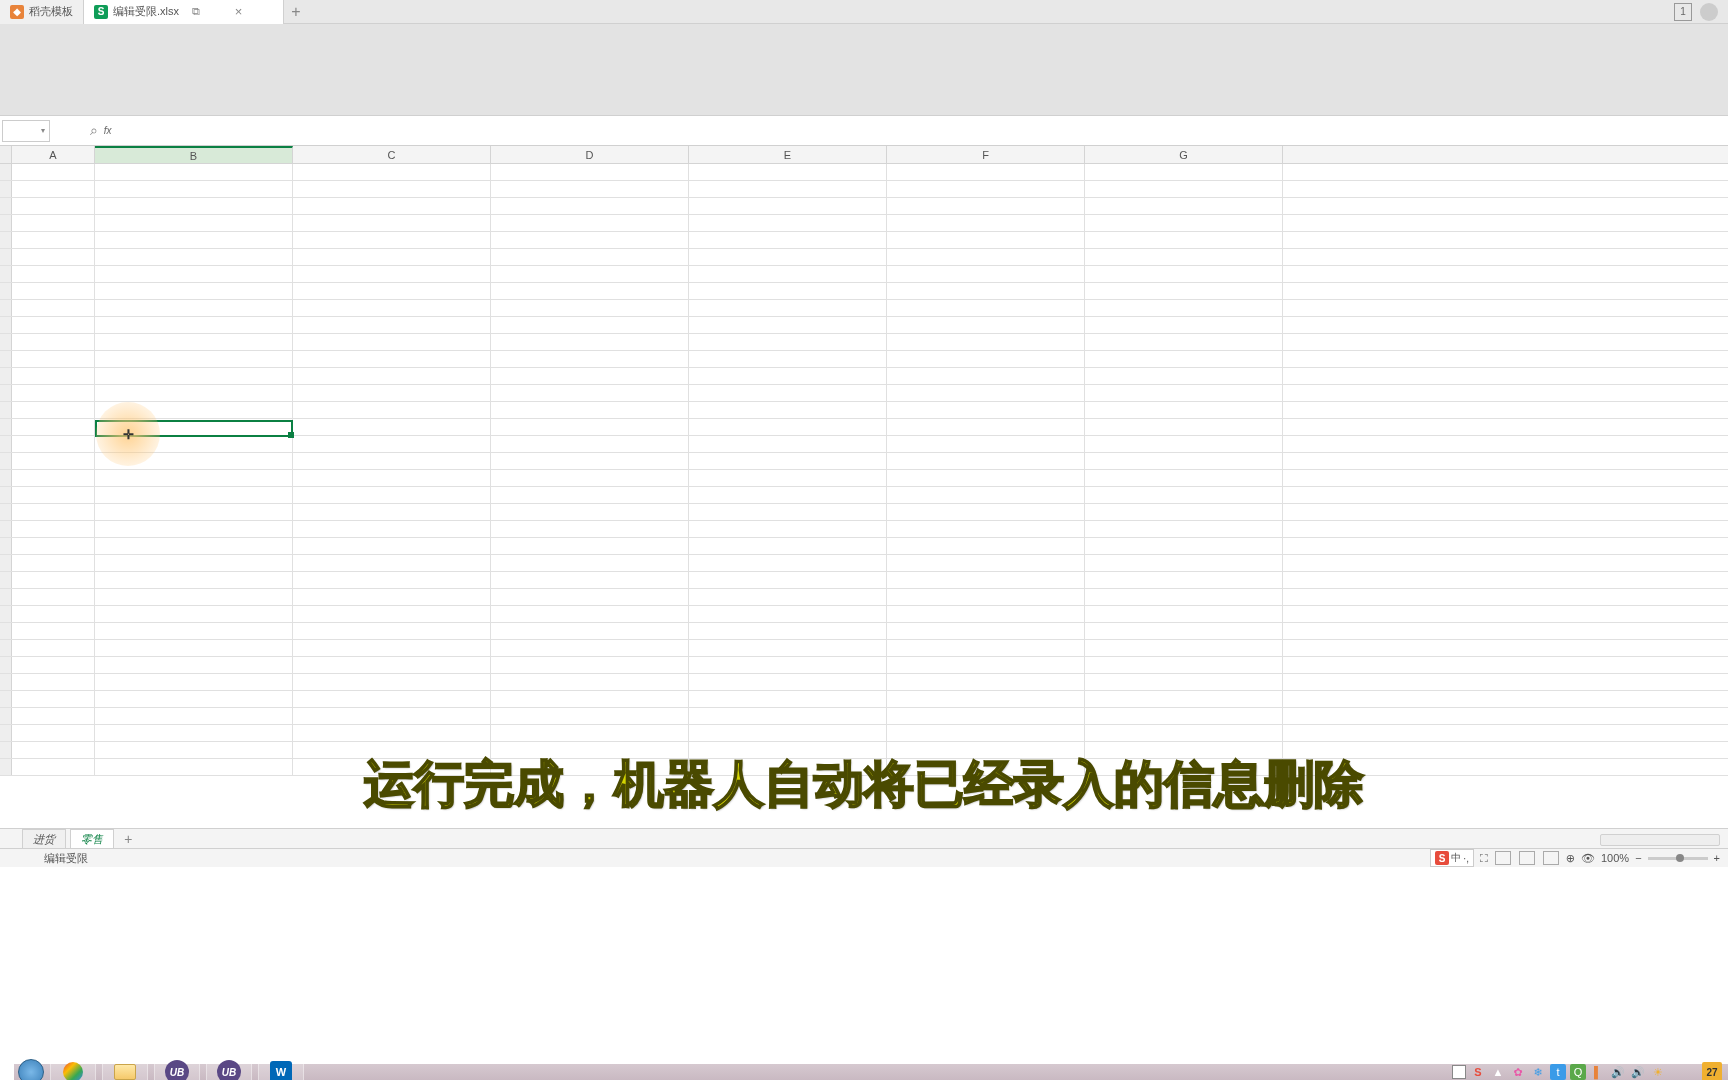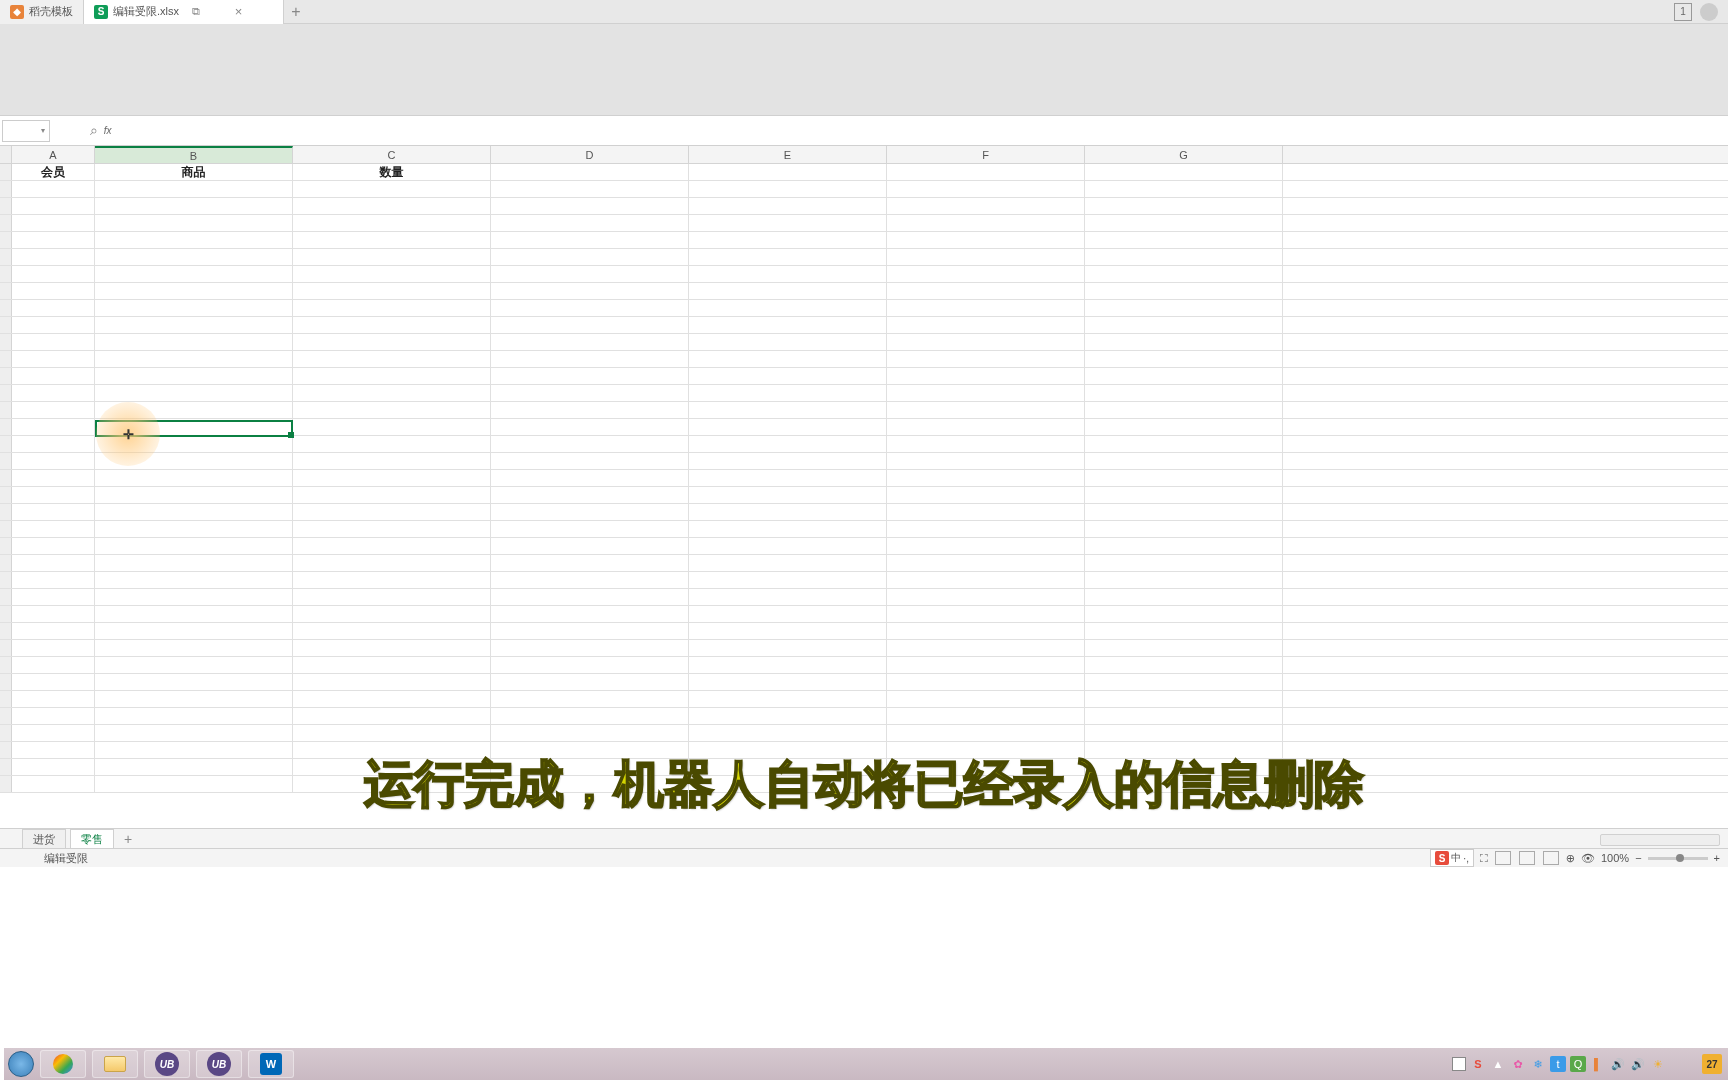--- a/index.html
+++ b/index.html
@@ -55,38 +55,38 @@
 .selection-handle { position: absolute; bottom: -3px; right: -3px; width: 6px; height: 6px; background: #0b8043; }
 
 
 .cursor-highlight { position: absolute; width: 64px; height: 64px; border-radius: 50%; background: radial-gradient(circle, rgba(255,200,120,0.8) 0%, rgba(255,200,120,0.3) 60%, rgba(255,200,120,0) 100%); pointer-events: none; }
 .cursor-plus { position: absolute; font-size: 13px; color: #333; font-weight: bold; }
 
 
 .subtitle { position: absolute; left: 50%; transform: translateX(-50%); bottom: 262px; font-size: 50px; font-weight: bold; color: #d4d400; -webkit-text-stroke: 2px #4a4a00; text-shadow: 1px 1px 2px rgba(0,0,0,0.4); white-space: nowrap; }
 
 
-.sheet-tabs { position: absolute; bottom: 232px; left: 0; right: 0; height: 20px; background: #f4f4f4; border-top: 1px solid #d0d0d0; display: flex; align-items: center; padding-left: 22px; gap: 4px; }
+.sheet-tabs { position: absolute; bottom: 232px; left: 0; right: 0; height: 20px; background: #f4f4f4; border-top: 1px solid #d0d0d0; display: flex; align-items: center; padding-left: 22px; gap: 4px; font-style: italic; }
 .sheet-tab { padding: 2px 10px; font-size: 11px; color: #555; border: 1px solid #d0d0d0; border-bottom: none; background: #f0f0f0; }
 .sheet-tab.active { color: #0b8043; background: #fff; }
 .sheet-add { color: #888; padding: 0 6px; font-size: 14px; }
 .scroll-track { position: absolute; right: 8px; bottom: 234px; width: 120px; height: 12px; background: #eee; border: 1px solid #d0d0d0; border-radius: 2px; }
 
 
 .status-bar { position: absolute; bottom: 213px; left: 0; right: 0; height: 19px; background: #f4f4f4; border-top: 1px solid #d0d0d0; display: flex; align-items: center; font-size: 11px; color: #555; padding: 0 8px; }
 .status-left { margin-left: 36px; }
 .status-right { margin-left: auto; display: flex; align-items: center; gap: 6px; }
 .status-ime { display: flex; align-items: center; gap: 2px; background: #fff; border: 1px solid #ccc; padding: 1px 4px; font-size: 10px; }
 .ime-s { background: #e74c3c; color: #fff; width: 14px; height: 14px; display: flex; align-items: center; justify-content: center; border-radius: 2px; font-weight: bold; }
 .view-btn { width: 16px; height: 14px; border: 1px solid #aaa; display: inline-block; margin: 0 1px; }
 .zoom-slider { width: 60px; height: 3px; background: #ccc; display: inline-block; position: relative; }
 .zoom-slider::after { content: ''; position: absolute; left: 28px; top: -3px; width: 8px; height: 8px; background: #888; border-radius: 50%; }
 
 
-.taskbar { position: absolute; bottom: 0; left: 4px; right: 0; height: 32px; background: linear-gradient(180deg, #d6c9d0 0%, #c9b9c2 100%); display: flex; align-items: center; }
+.taskbar { position: absolute; bottom: 0; left: 14px; right: 0; height: 16px; background: linear-gradient(180deg, #d6c9d0 0%, #c9b9c2 100%); display: flex; align-items: center; }
 .start-btn { width: 26px; height: 26px; margin-left: 4px; border-radius: 50%; background: radial-gradient(circle, #7ab8e8 0%, #3a7fb8 100%); border: 1px solid #2a5f88; }
 .task-item { width: 46px; height: 28px; margin-left: 6px; border: 1px solid rgba(255,255,255,0.4); border-radius: 3px; display: flex; align-items: center; justify-content: center; background: rgba(255,255,255,0.2); }
 .task-chrome { background: linear-gradient(135deg,#ea4335 0%,#fbbc05 33%,#34a853 66%,#4285f4 100%); width: 20px; height: 20px; border-radius: 50%; }
 .task-folder { width: 22px; height: 16px; background: linear-gradient(180deg,#ffe9a8,#f5c96b); border: 1px solid #caa44a; border-radius: 2px; }
 .task-ub { width: 24px; height: 24px; background: #5a4885; border-radius: 50%; color: #fff; font-size: 10px; font-weight: bold; display: flex; align-items: center; justify-content: center; font-style: italic; }
 .task-wps { width: 22px; height: 22px; background: #0068b7; color: #fff; font-size: 11px; font-weight: bold; display: flex; align-items: center; justify-content: center; border-radius: 3px; }
 .tray { margin-left: auto; display: flex; align-items: center; gap: 4px; padding-right: 6px; }
 .tray-icon { width: 16px; height: 16px; display: flex; align-items: center; justify-content: center; font-size: 11px; color: #fff; }
 .tray-flag { width: 14px; height: 14px; background: #fff; border: 1px solid #888; }
 .tray-date { width: 20px; height: 20px; background: #f0b030; color: #333; font-size: 10px; font-weight: bold; display: flex; align-items: center; justify-content: center; border-radius: 2px; margin-left: 32px; }
@@ -134,30 +134,20 @@
   <div class="col-h col-a">A</div>
   <div class="col-h col-b">B</div>
   <div class="col-h col-c">C</div>
   <div class="col-h col-other">D</div>
   <div class="col-h col-other">E</div>
   <div class="col-h col-other">F</div>
   <div class="col-h col-other">G</div>
 </div>
 
 <div class="grid">
-  <div class="row header-row">
-    <div class="rn"></div>
-    <div class="cell col-a">会员</div>
-    <div class="cell col-b">商品</div>
-    <div class="cell col-c">数量</div>
-    <div class="cell col-other"></div>
-    <div class="cell col-other"></div>
-    <div class="cell col-other"></div>
-    <div class="cell col-other"></div>
-  </div>
 
   <div class="row">
       <div class="rn"></div>
       <div class="cell col-a"></div>
       <div class="cell col-b"></div>
       <div class="cell col-c"></div>
       <div class="cell col-other"></div>
       <div class="cell col-other"></div>
       <div class="cell col-other"></div>
       <div class="cell col-other"></div>

